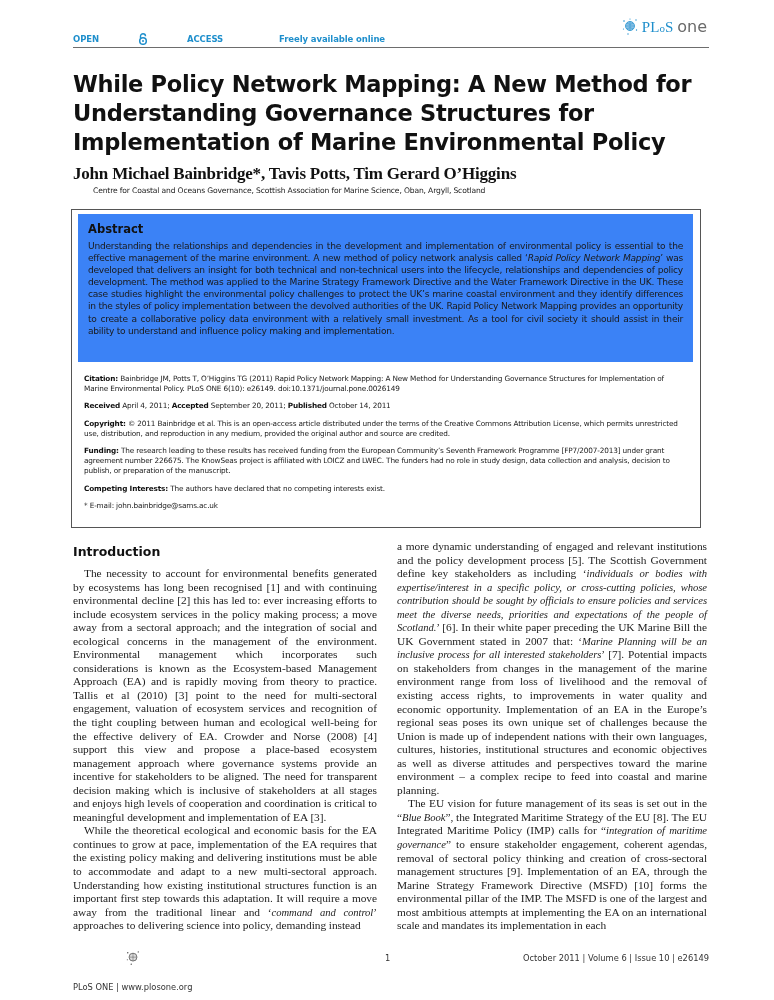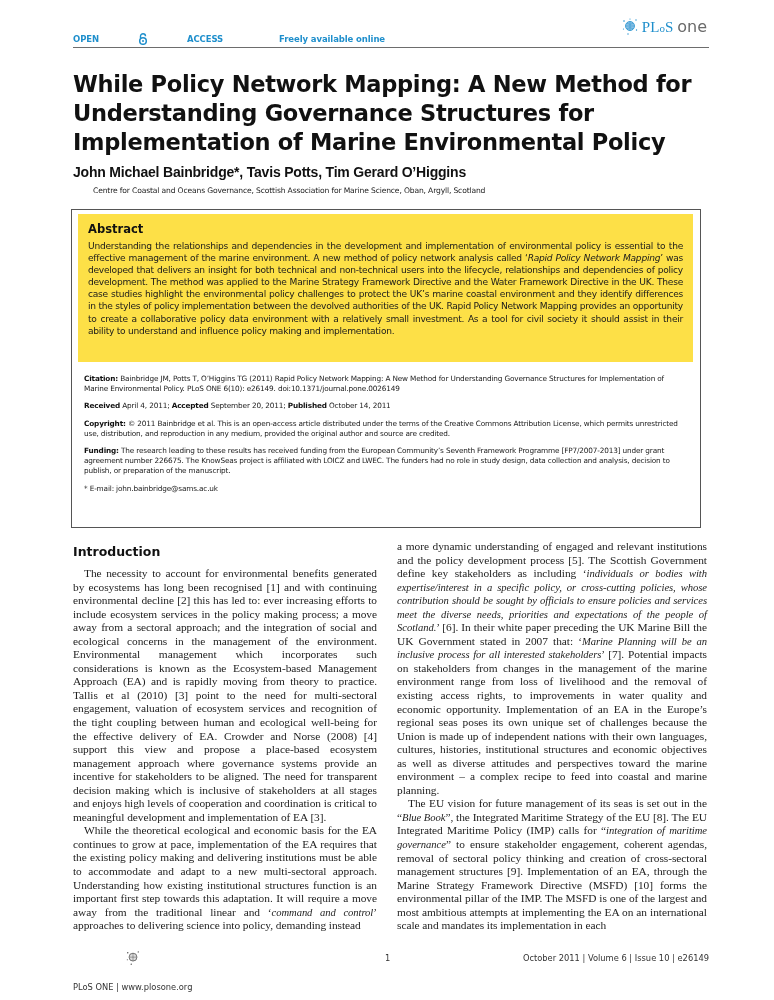--- a/index.html
+++ b/index.html
@@ -23,35 +23,35 @@
     .plos-logo .plos { font-family: "Liberation Serif", serif; color: #1f8fcc; font-size: 15px; line-height: 16px; }
     .plos-logo .plos small { font-size: 11px; }
     .plos-logo .one { font-family: "DejaVu Sans", sans-serif; color: #6a6a6a; font-size: 16px; line-height: 16px; }
 
     .title {
       position: absolute; left: 73px; top: 70px; width: 640px;
       font-family: "DejaVu Sans", sans-serif; font-size: 22.5px; line-height: 29px; font-weight: 600;
       color: #111; letter-spacing: -0.3px;
     }
     .authors {
-      position: absolute; left: 73px; top: 164px; font-size: 14px; font-weight: bold; color: #111;
-      font-family: Liberation Sans, sans-serif; letter-spacing: -0.2px; text-align: center;
+      position: absolute; left: 73px; top: 164px; font-size: 17px; font-weight: bold; color: #111;
+      font-family: Liberation Serif, serif; letter-spacing: -0.2px; text-align: center;
     }
     .affil {
       position: absolute; left: 73px; top: 186px; font-size: 7.6px; color: #222;
       font-family: "DejaVu Sans", sans-serif; letter-spacing: -0.15px; margin-left: 20px;
     }
 
     .meta-box {
       position: absolute; left: 71px; top: 209px; width: 630px; height: 319px;
       border: 1.6px solid #555;
     }
     .abstract {
       position: absolute; left: 6px; top: 4px; width: 615px; height: 148px;
-      background: #fde047; padding: 8px 10px 0 10px;
+      background: #3b82f6; padding: 8px 10px 0 10px;
     }
     .abstract h2 {
       font-family: "DejaVu Sans", sans-serif; font-size: 11.5px; font-weight: bold; color: #111; margin-bottom: 4px;
     }
     .abstract p {
       font-family: "DejaVu Sans", sans-serif; font-size: 9.1px; line-height: 12.1px; text-align: justify;
       color: #1a1a1a; letter-spacing: -0.25px;
     }
     .abstract p i { font-style: italic; }
     .meta-list { position: absolute; left: 12px; top: 164px; width: 605px; }
@@ -121,20 +121,21 @@
 <div class="meta-box">
   <div class="abstract">
     <h2>Abstract</h2>
     <p><span>Understanding the relationships and dependencies in the development and implementation of environmental policy is essential to the effective management of the marine environment. A new method of policy network analysis called ‘</span><i>Rapid Policy Network Mapping</i><span>’ was developed that delivers an insight for both technical and non-technical users into the lifecycle, relationships and dependencies of policy development. The method was applied to the Marine Strategy Framework Directive and the Water Framework Directive in the UK. These case studies highlight the environmental policy challenges to protect the UK’s marine coastal environment and they identify differences in the styles of policy implementation between the devolved authorities of the UK. Rapid Policy Network Mapping provides an opportunity to create a collaborative policy data environment with a relatively small investment. As a tool for civil society it should assist in their ability to understand and influence policy making and implementation.</span></p>
   </div>
   <div class="meta-list">
     <div class="meta-item"><b>Citation:</b> <span>Bainbridge JM, Potts T, O’Higgins TG (2011) Rapid Policy Network Mapping: A New Method for Understanding Governance Structures for Implementation of Marine Environmental Policy. PLoS ONE 6(10): e26149. doi:10.1371/journal.pone.0026149</span></div>
     <div class="meta-item"><b>Received</b> <span>April 4, 2011;</span> <b>Accepted</b> <span>September 20, 2011;</span> <b>Published</b> <span>October 14, 2011</span></div>
     <div class="meta-item"><b>Copyright:</b> <span>© 2011 Bainbridge et al. This is an open-access article distributed under the terms of the Creative Commons Attribution License, which permits unrestricted use, distribution, and reproduction in any medium, provided the original author and source are credited.</span></div>
     <div class="meta-item"><b>Funding:</b> <span>The research leading to these results has received funding from the European Community’s Seventh Framework Programme [FP7/2007-2013] under grant agreement number 226675. The KnowSeas project is affiliated with LOICZ and LWEC. The funders had no role in study design, data collection and analysis, decision to publish, or preparation of the manuscript.</span></div>
+    <div class="meta-item"><b>Competing Interests:</b> <span>The authors have declared that no competing interests exist.</span></div>
     <div class="meta-item">* E-mail: john.bainbridge@sams.ac.uk</div>
   </div>
 </div>
 
 <h3 class="section-h">Introduction</h3>
 
 <div class="col col-left">
   <p>The necessity to account for environmental benefits generated by ecosystems has long been recognised [1] and with continuing environmental decline [2] this has led to: ever increasing efforts to include ecosystem services in the policy making process; a move away from a sectoral approach; and the integration of social and ecological concerns in the management of the environment. Environmental management which incorporates such considerations is known as the Ecosystem-based Management Approach (EA) and is rapidly moving from theory to practice. Tallis et al (2010) [3] point to the need for multi-sectoral engagement, valuation of ecosystem services and recognition of the tight coupling between human and ecological well-being for the effective delivery of EA. Crowder and Norse (2008) [4] support this view and propose a place-based ecosystem management approach where governance systems provide an incentive for stakeholders to be aligned. The need for transparent decision making which is inclusive of stakeholders at all stages and enjoys high levels of cooperation and coordination is critical to meaningful development and implementation of EA [3].</p>
   <p><span>While the theoretical ecological and economic basis for the EA continues to grow at pace, implementation of the EA requires that the existing policy making and delivering institutions must be able to accommodate and adapt to a new multi-sectoral approach. Understanding how existing institutional structures function is an important first step towards this adaptation. It will require a move away from the traditional linear and ‘</span><i>command and control</i><span>’ approaches to delivering science into policy, demanding instead</span></p>
 </div>

